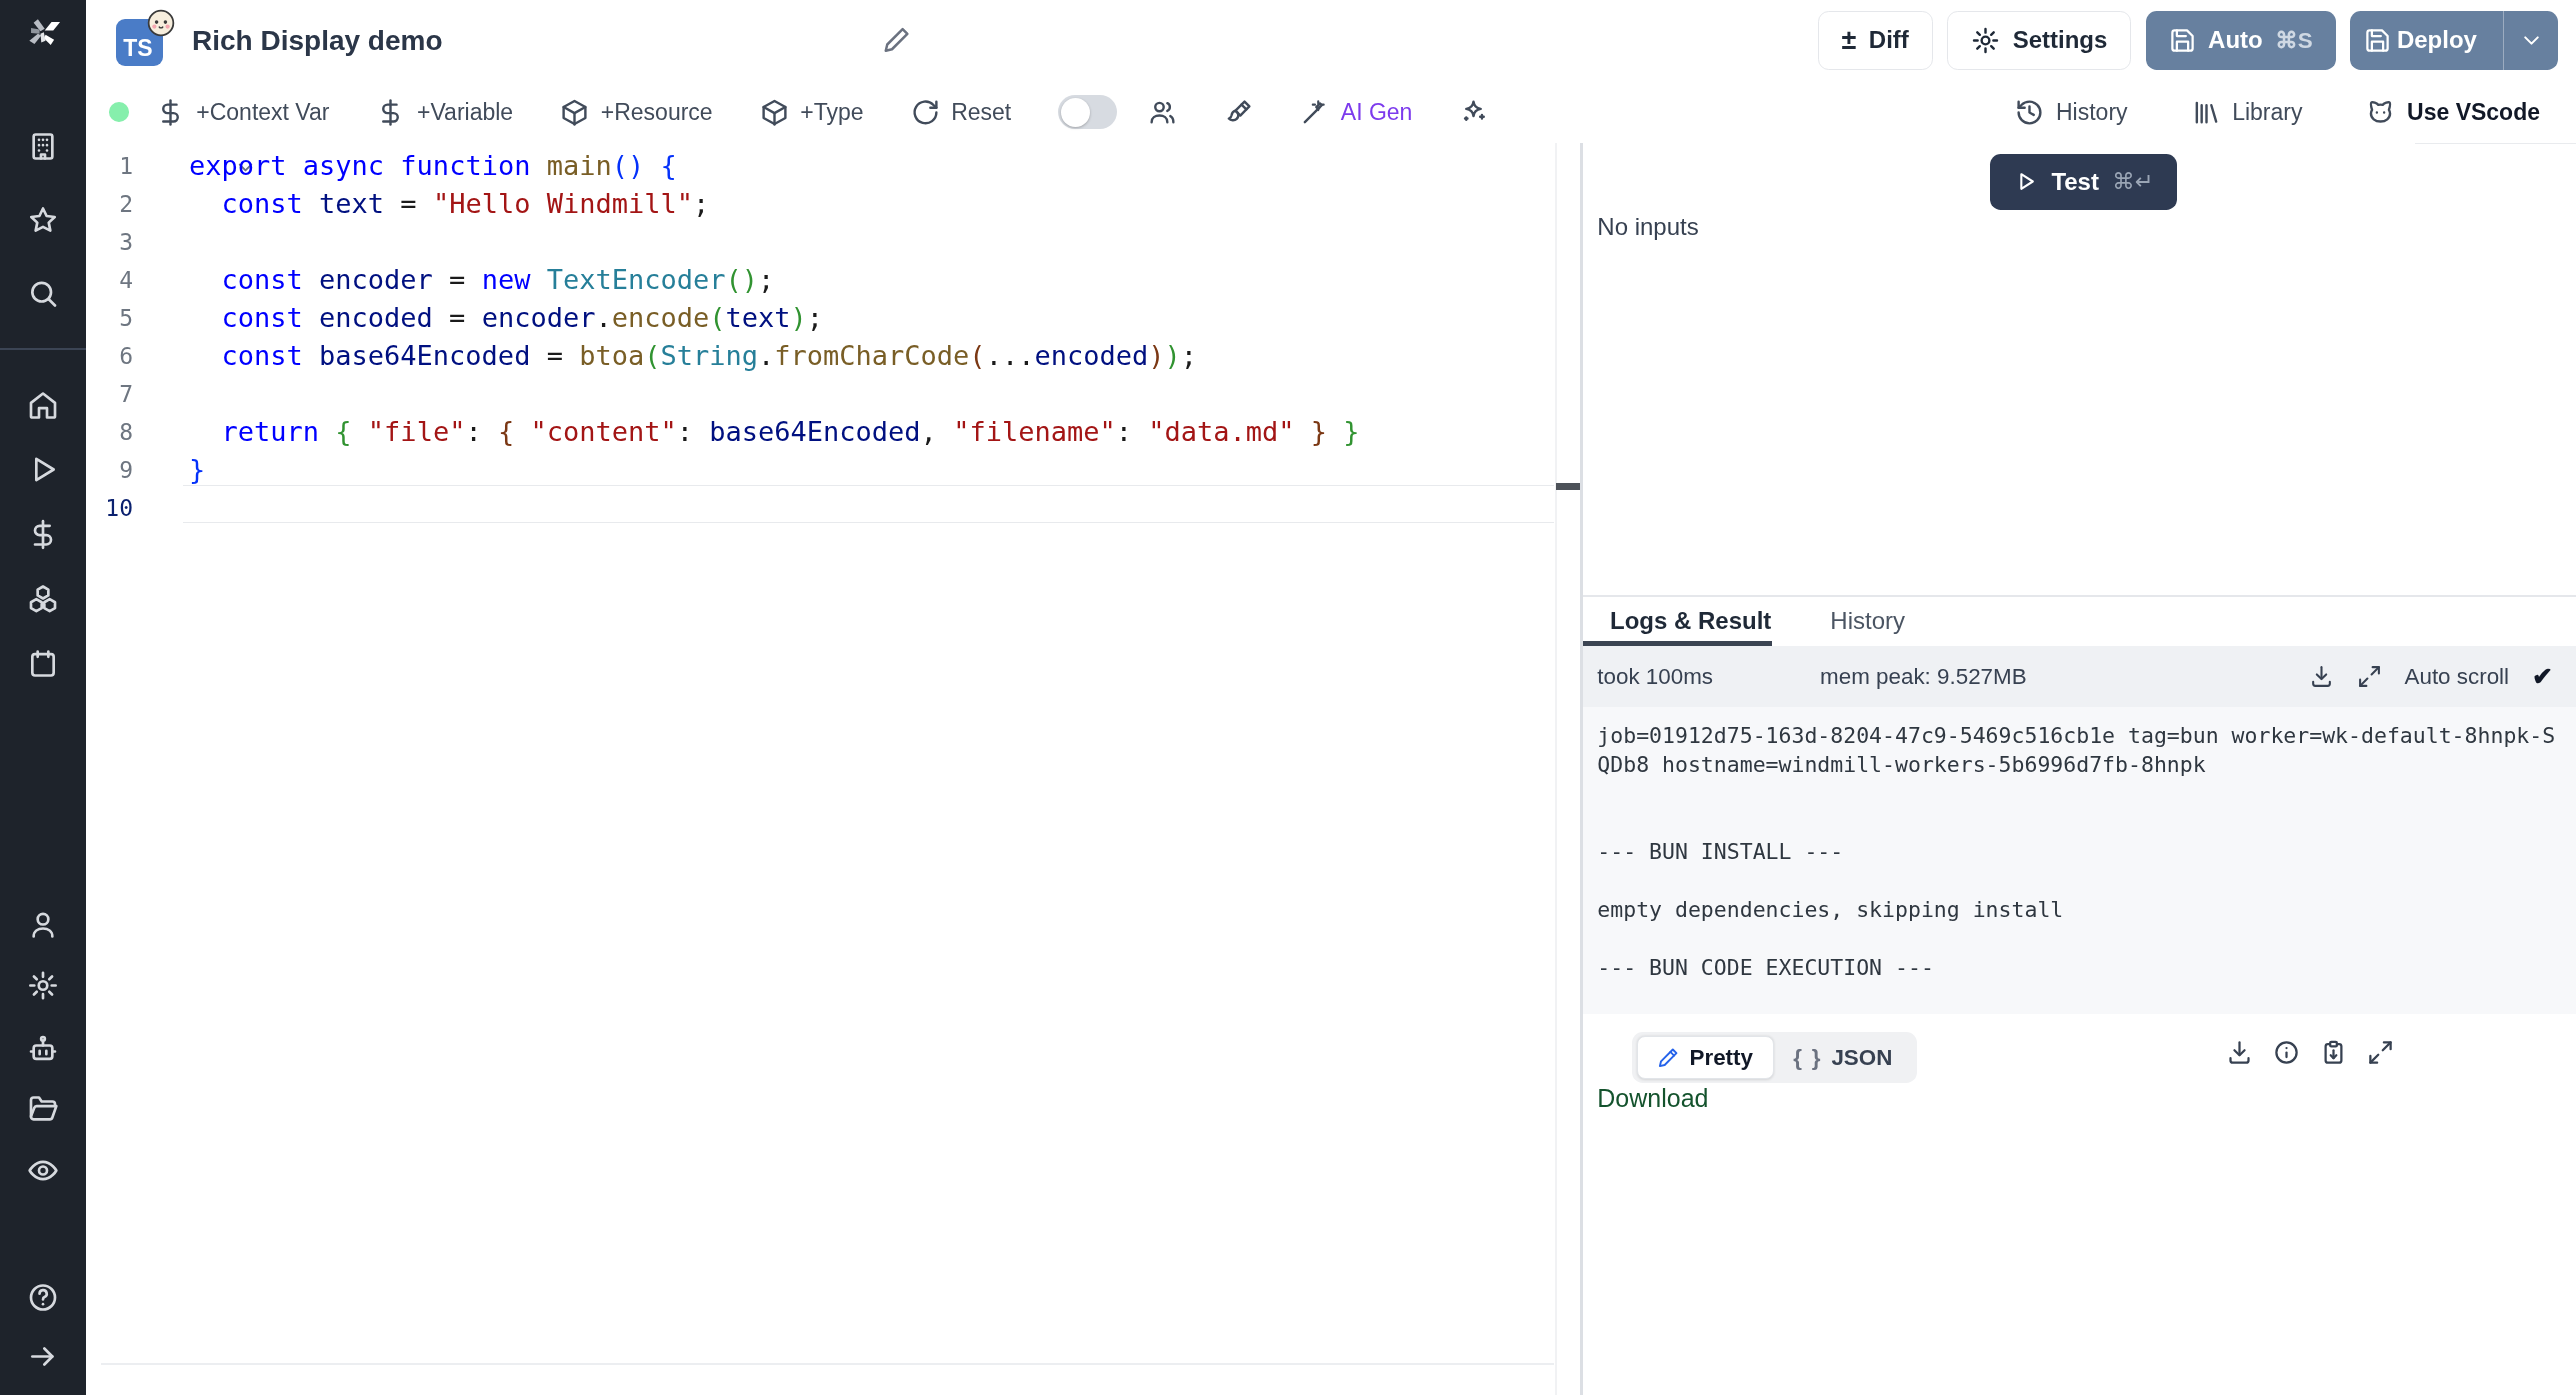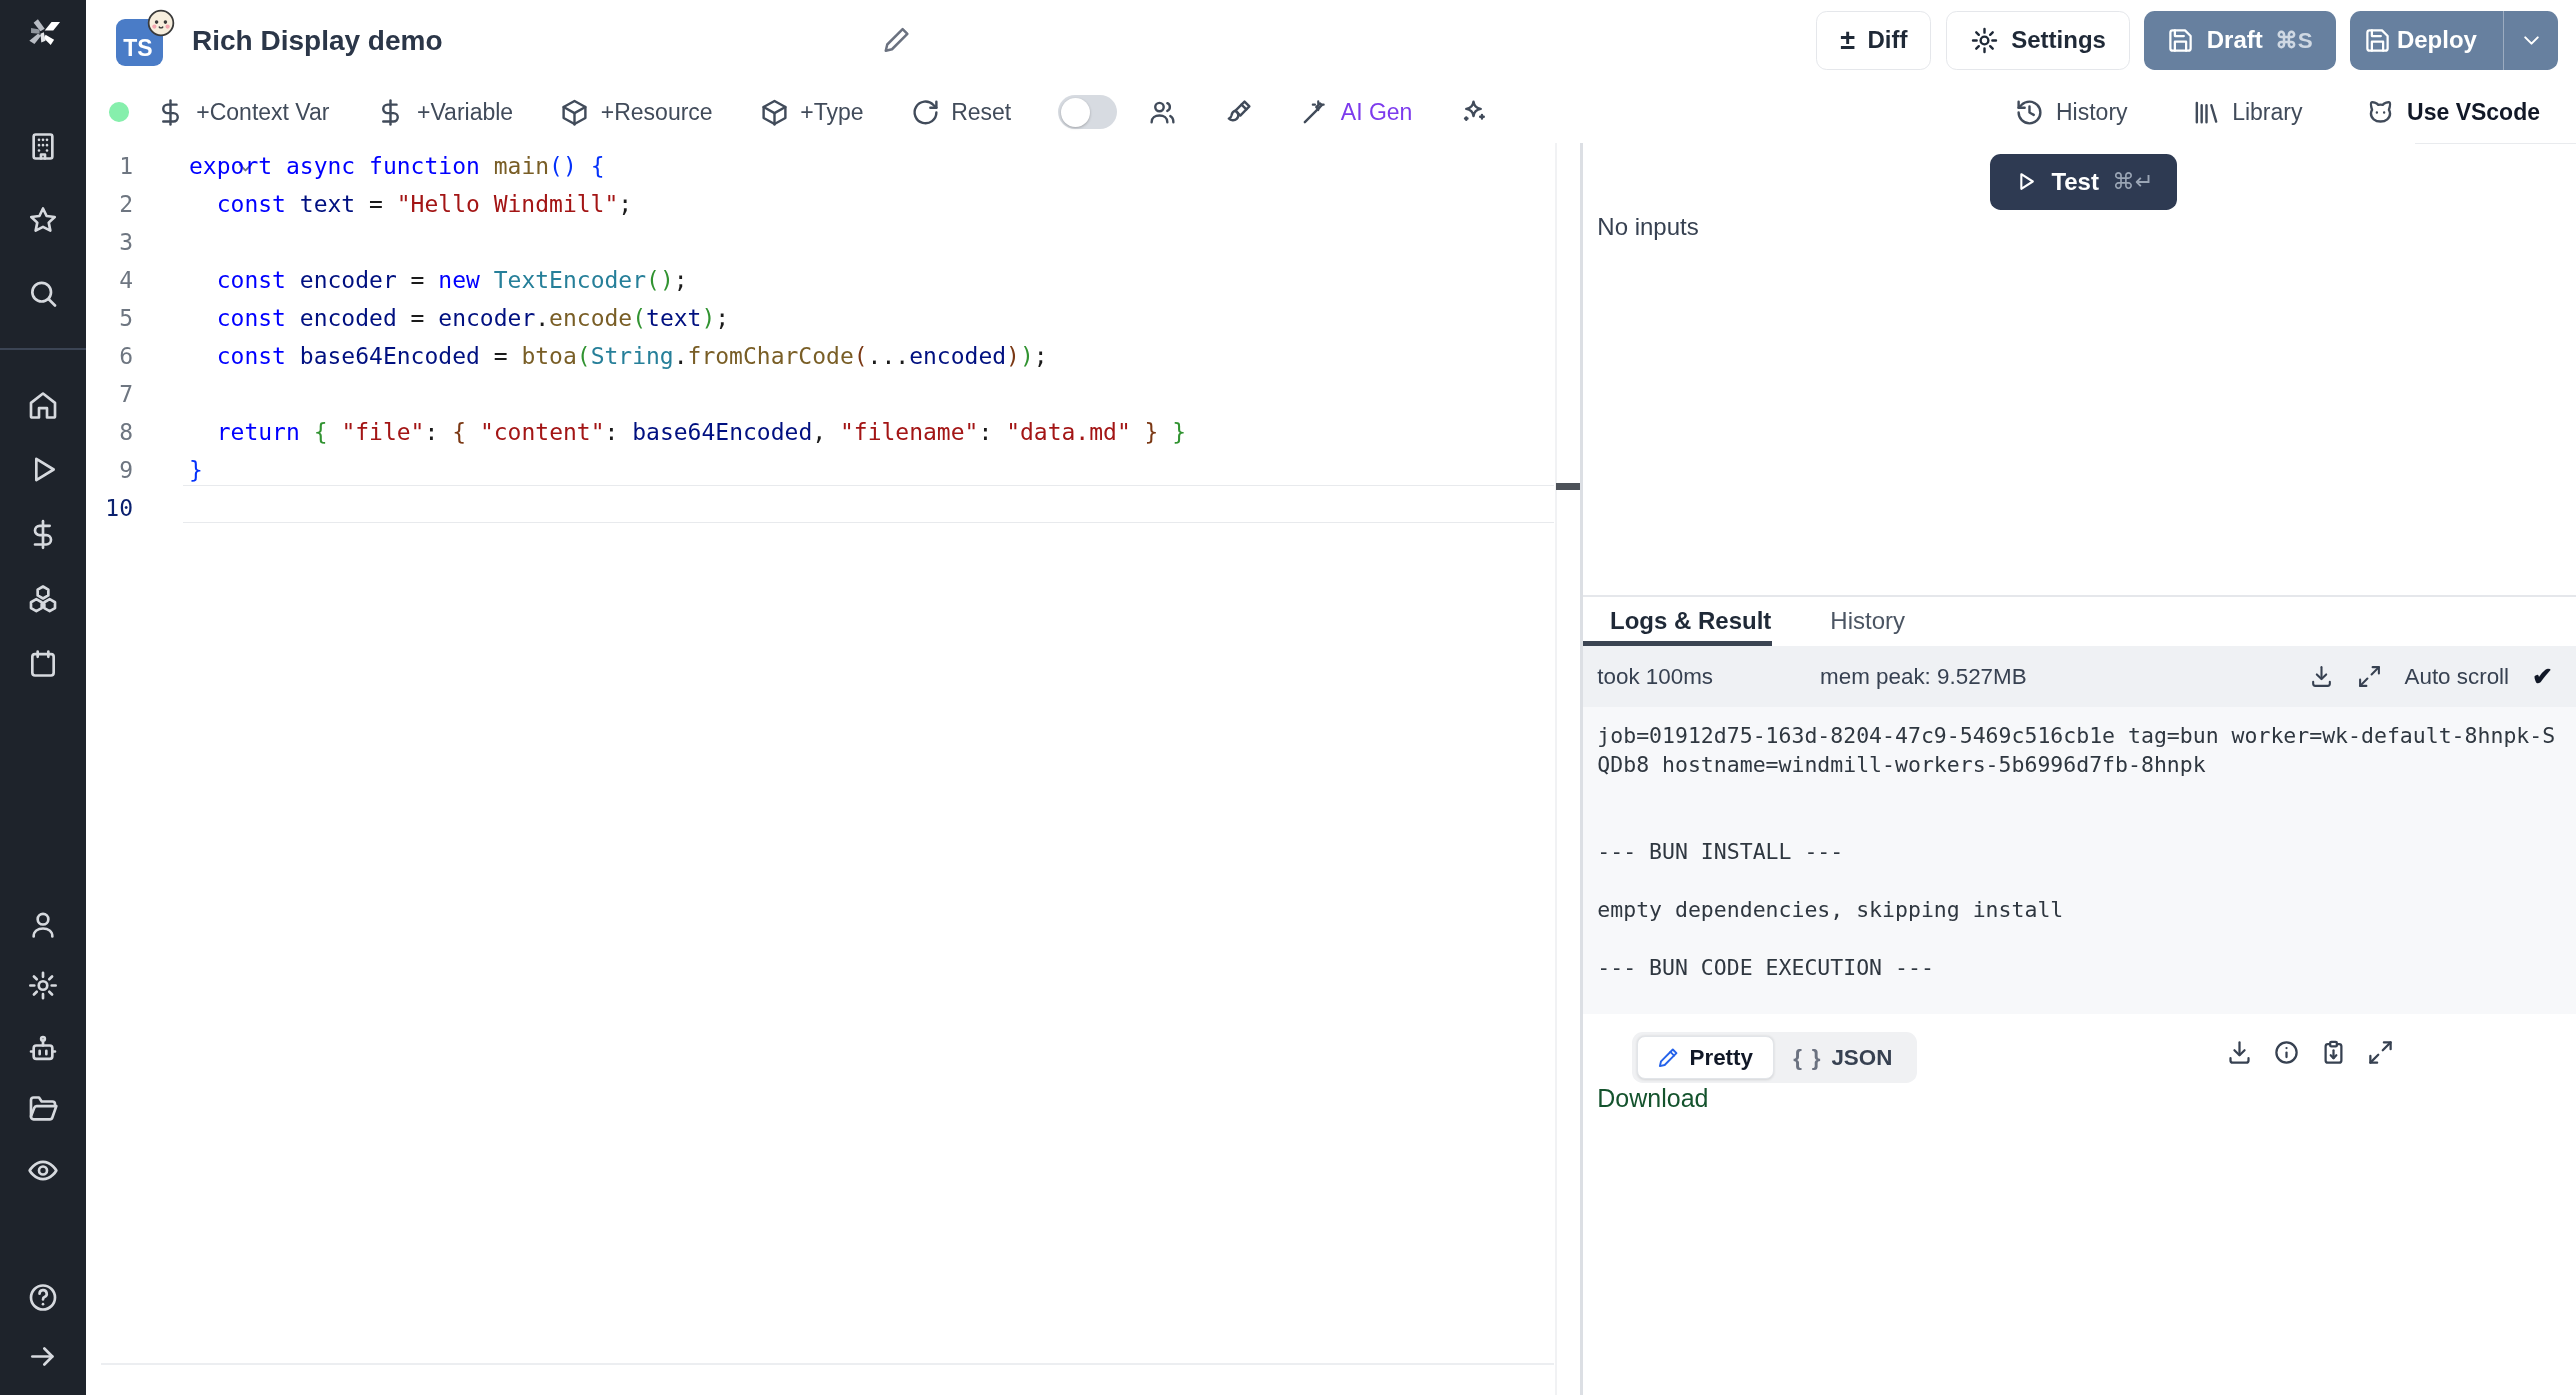--- a/index.html
+++ b/index.html
@@ -64,21 +64,21 @@
   .tb-bold { font-weight:bold; color:#111827; }
 
   
   .editor { position:absolute; left:86px; top:143px; width:1495px; height:1252px; background:#fff; overflow:hidden; }
   .gutter { position:absolute; left:0; top:3.6px; width:47px; text-align:right;
     font-family:"DejaVu Sans Mono", monospace; font-size:23px; color:#6e7681; }
   .gutter div { height:38px; line-height:38px; }
   .gutter div.active { color:#0b216f; }
   .fold-chevron { position:absolute; left:148px; top:12.5px; width:23px; height:23px; color:#6b7280; cursor:pointer; }
   .code { position:absolute; left:103px; top:3.6px; right:30px; font-family:"DejaVu Sans Mono", monospace;
-    font-size:23px; cursor:text; }
+    font-size:27px; cursor:text; }
   .code-line { height:38px; line-height:38px; white-space:pre; }
   .tk-kw{color:#0000ff} .tk-var{color:#001080} .tk-cls{color:#267f99} .tk-fn{color:#795e26}
   .tk-str{color:#a31515} .tk-pl{color:#1b1b1b} .tk-b1{color:#0431fa} .tk-b2{color:#319331} .tk-b3{color:#7b3814}
   .current-line { position:absolute; left:97px; top:342px; width:1371px; height:38px;
     border-top:1.8px solid #e8eaed; border-bottom:1.8px solid #e8eaed; }
   .ovr-ruler-line { position:absolute; left:1469px; top:0; width:1.8px; height:1252px; background:#f1f2f4; }
   .ovr-cursor { position:absolute; left:1470px; top:340px; width:25px; height:7.2px; background:#4d5259; }
   .editor-bottom-line { position:absolute; left:15px; top:1220px; width:1453px; height:1.8px; background:#eceef1; }
   .splitter { position:absolute; left:1580px; top:143px; width:2.7px; height:1252px; background:#dcdfe4; cursor:col-resize; }
 
@@ -269,21 +269,21 @@
         <span>Settings</span>
       </div>
       <div class="btn btn-slate">
         <span class="ic">
             <svg viewBox="0 0 24 24">
               <path d="M19 21H5a2 2 0 0 1-2-2V5a2 2 0 0 1 2-2h11l5 5v11a2 2 0 0 1-2 2z"></path>
               <path d="M17 21v-8H7v8"></path>
               <path d="M7 3v5h8"></path>
             </svg>
           </span>
-        <span>Draft</span>
+        <span>Auto</span>
         <span class="kbd-hint">⌘S</span>
       </div>
       <div class="btn btn-slate deploy-split">
         <div class="deploy-main">
           <span class="ic">
               <svg viewBox="0 0 24 24">
                 <path d="M19 21H5a2 2 0 0 1-2-2V5a2 2 0 0 1 2-2h11l5 5v11a2 2 0 0 1-2 2z"></path>
                 <path d="M17 21v-8H7v8"></path>
                 <path d="M7 3v5h8"></path>
               </svg>

